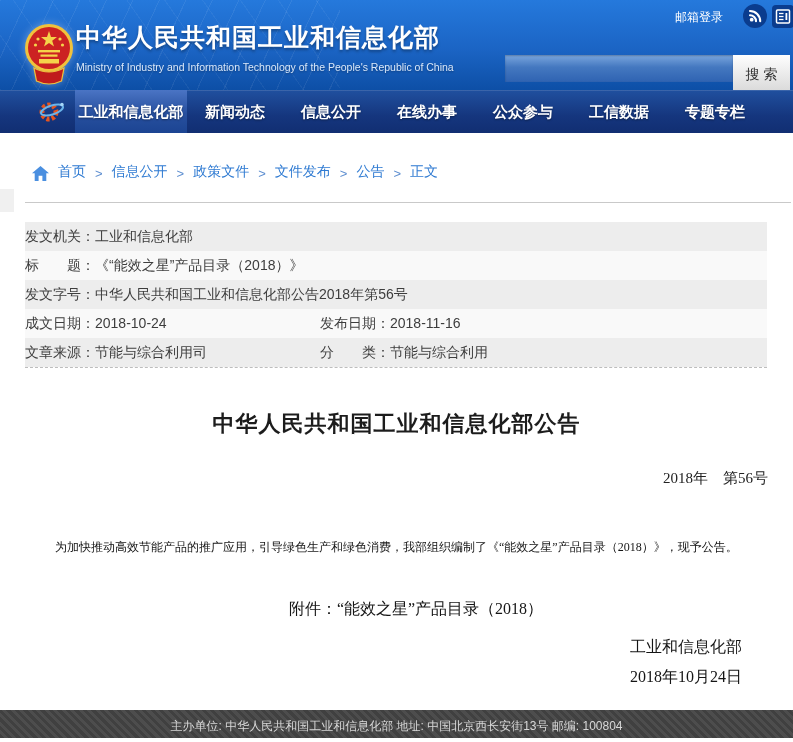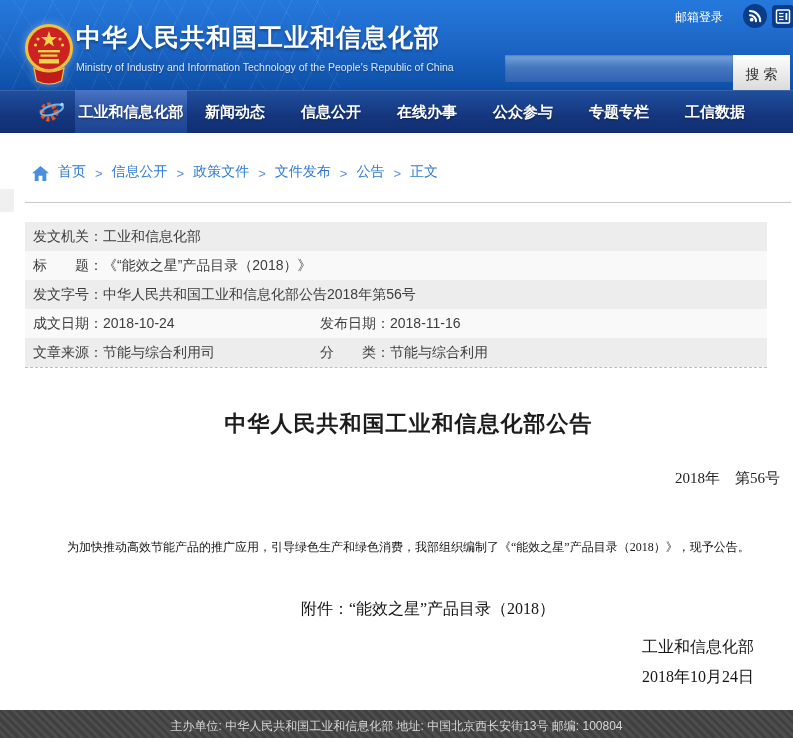--- a/index.html
+++ b/index.html
@@ -52,26 +52,26 @@
   .nav-item.active{width:112px;background:linear-gradient(180deg,#4a74c4 0%,#27509f 55%,#1c4492 100%);}
   
   .breadcrumb{position:absolute;left:32px;top:163px;display:flex;align-items:flex-end;font-size:14px;color:#2e7ad2;}
   .breadcrumb .home-icon{margin-right:9px;display:inline-flex;cursor:pointer;}
   .crumb{cursor:pointer;}
   .crumb-sep{margin:0 9px;color:#5d8ed0;font-size:13px;}
   .divider{position:absolute;left:25px;top:202px;width:766px;border-top:1px solid #c9c9c9;}
   .side-widget{position:absolute;left:0;top:189px;width:14px;height:23px;background:#f0f0f0;}
   
   .meta{position:absolute;left:25px;top:222px;width:742px;border-bottom:1px dashed #bdbdbd;font-size:14px;color:#3d3d3d;}
-  .meta-row{height:29px;line-height:29px;padding-left:8px;position:relative;}
+  .meta-row{height:29px;line-height:29px;position:relative;}
   .meta-row:nth-child(odd){background:#ededed;}
   .meta-row:nth-child(even){background:#f9f9f9;}
   .meta-col2{position:absolute;left:295px;top:0;}
   
-  .article{position:absolute;left:37px;top:395px;width:743px;color:#1f1f1f;}
+  .article{position:absolute;left:25px;top:395px;width:743px;color:#1f1f1f;}
   .article-title{
     text-align:center;font-size:22px;font-weight:bold;margin:14px 0 0;
     letter-spacing:1px;color:#1c1c1c;font-family:"Liberation Sans",sans-serif;
   }
   .doc-number{text-align:right;margin-top:30px;font-size:15px;font-family:"Liberation Serif",serif;color:#222;}
   .article-para{
     margin:44px 4px 0 6px;font-family:"Liberation Serif",serif;font-size:12px;
     line-height:31px;text-indent:2em;color:#151515;
   }
   .attachment{margin:36px 0 0 7px;padding-left:2em;font-family:"Liberation Serif",serif;font-size:16px;color:#151515;cursor:pointer;text-align:center;}
@@ -143,22 +143,22 @@
       <ellipse cx="16" cy="14" rx="11.5" ry="4.4" fill="none" stroke="#6ab4ea" stroke-width="2" transform="rotate(-18 16 14)"></ellipse>
       <circle cx="26" cy="8.5" r="1.7" fill="#a8d8f8"></circle>
     </svg>
   </div>
   <div class="nav-items">
     <div class="nav-item active">工业和信息化部</div>
     <div class="nav-item">新闻动态</div>
     <div class="nav-item">信息公开</div>
     <div class="nav-item">在线办事</div>
     <div class="nav-item">公众参与</div>
+    <div class="nav-item">工信数据</div>
     <div class="nav-item">专题专栏</div>
-    <div class="nav-item">工信数据</div>
   </div>
 </nav>
 
 <div class="breadcrumb">
   <span class="home-icon">
     <svg width="17" height="15" viewBox="0 0 17 15">
       <path d="M8.5 0 L17 7.2 L14.3 7.2 L14.3 15 L10.4 15 L10.4 9.8 L6.6 9.8 L6.6 15 L2.7 15 L2.7 7.2 L0 7.2 Z" fill="#4a8fe0"></path>
     </svg>
   </span>
   <span class="crumb">首页</span>

